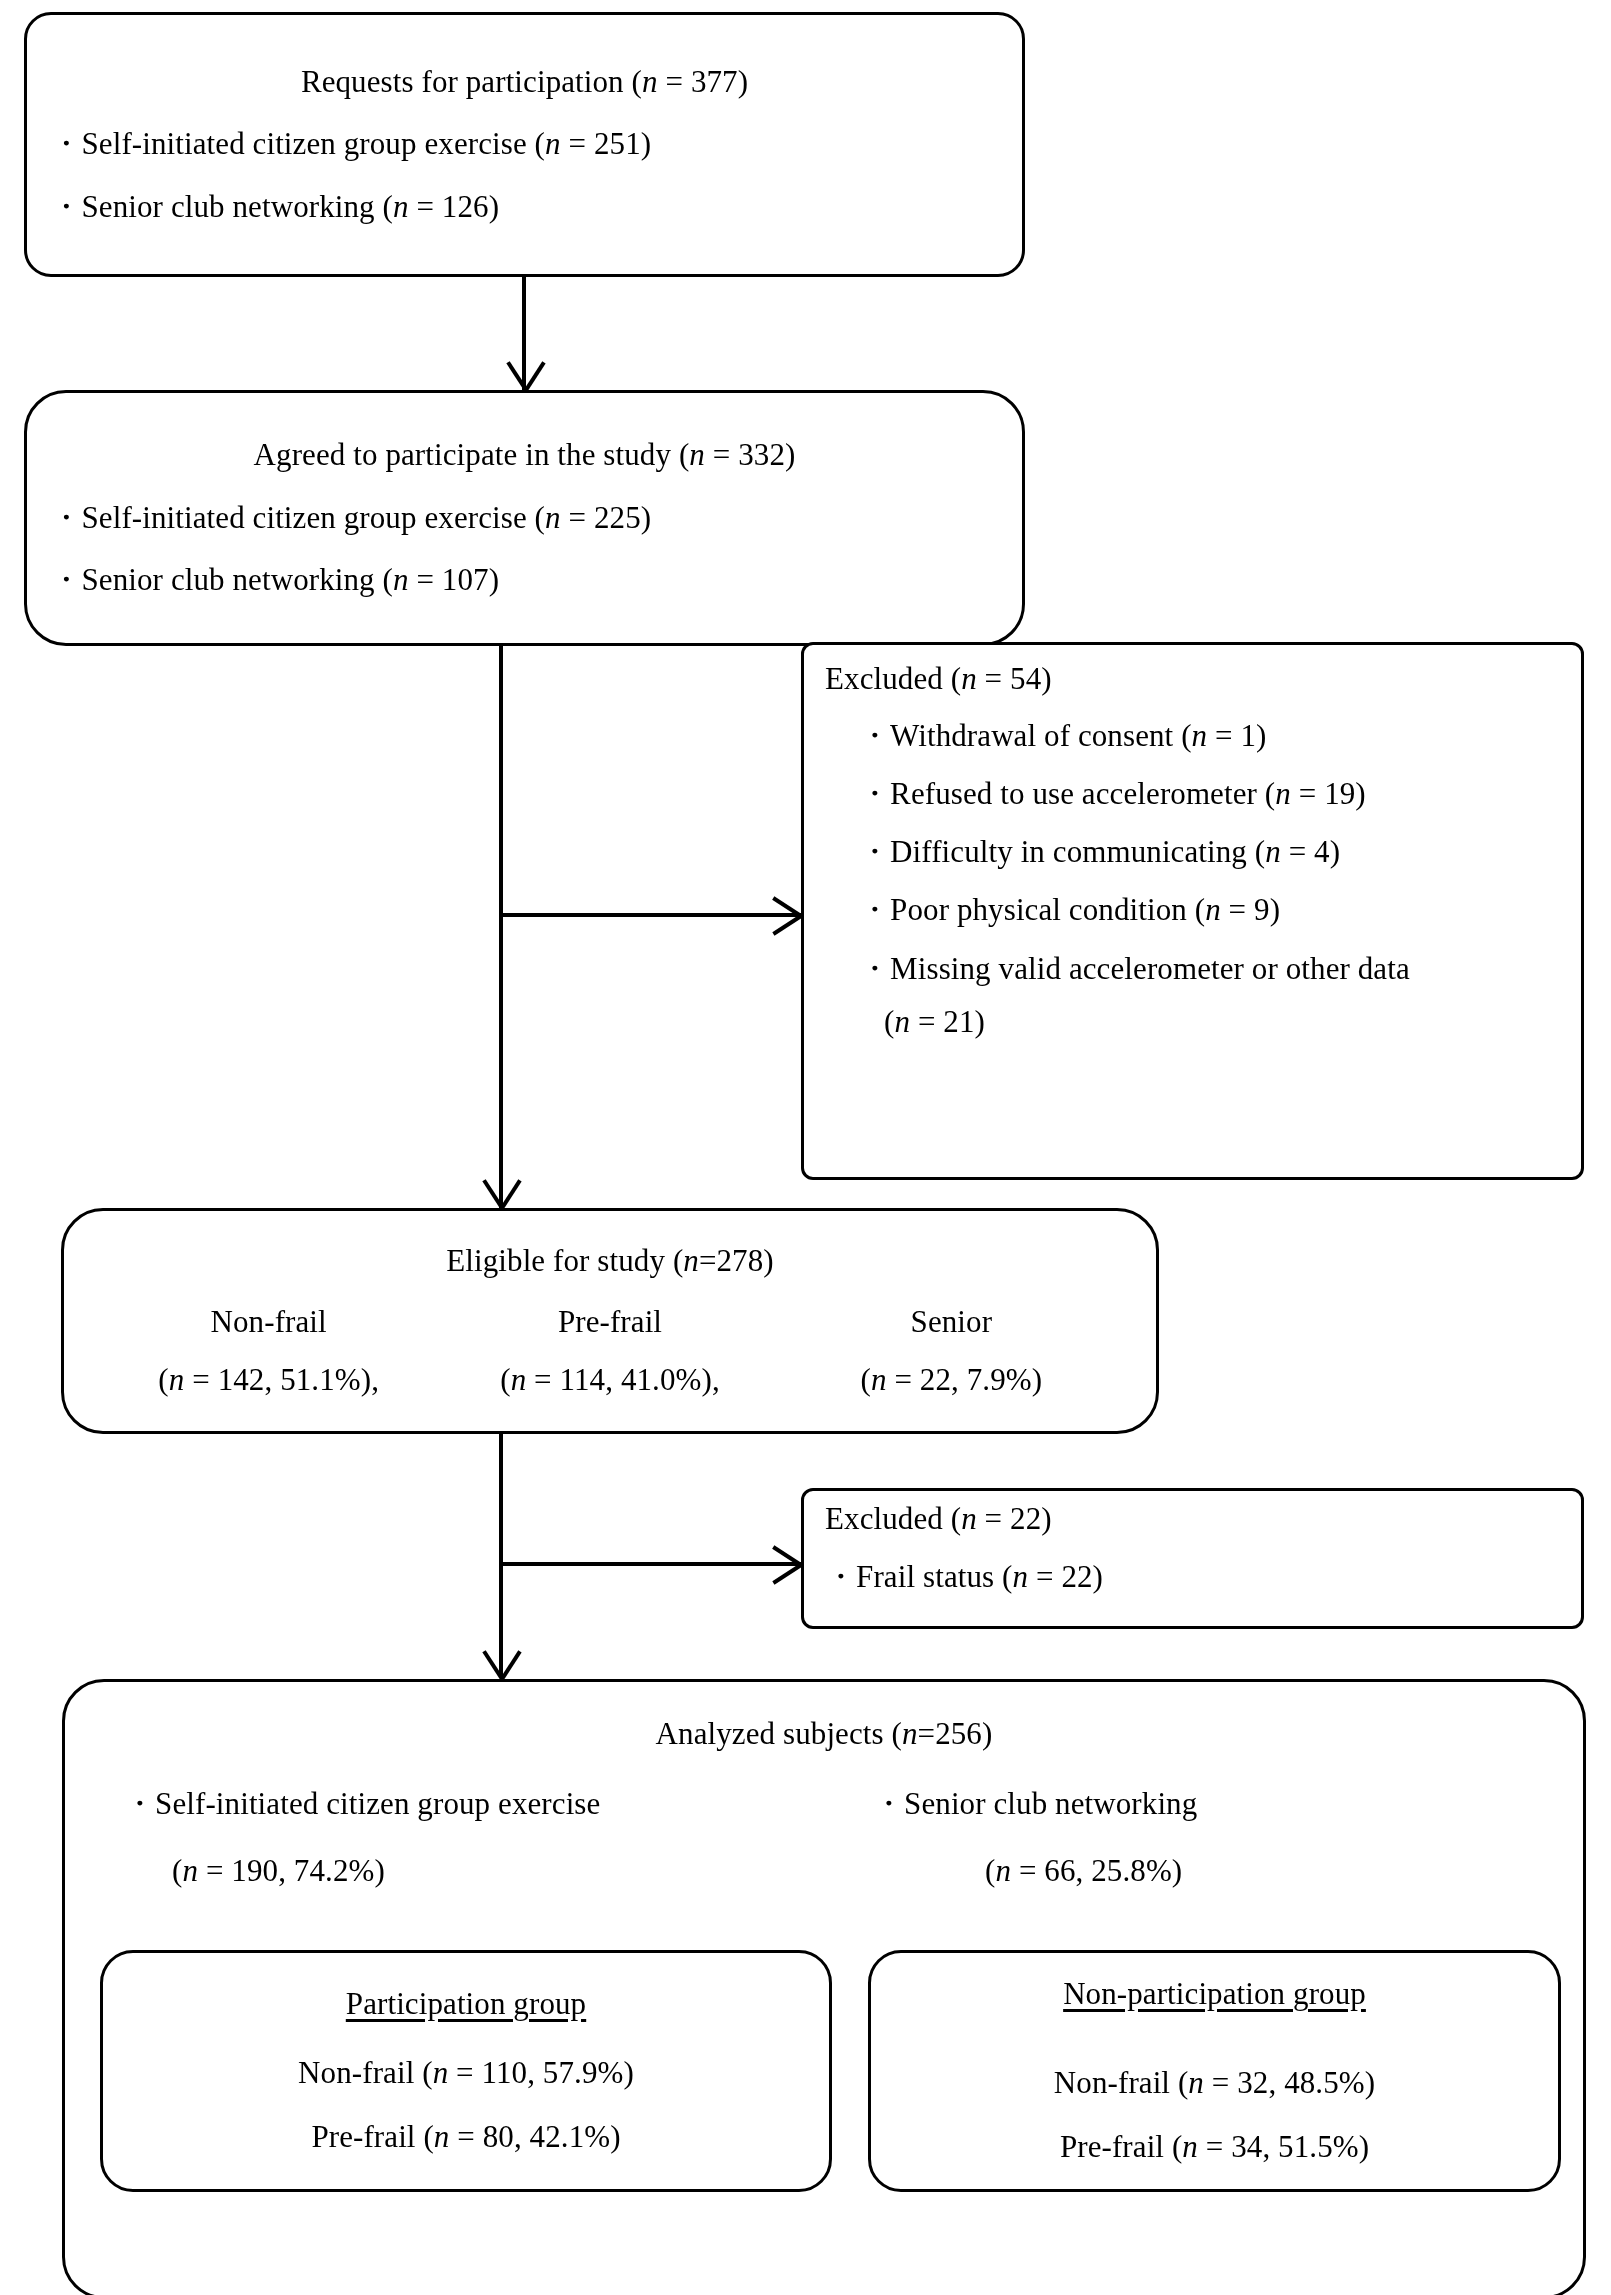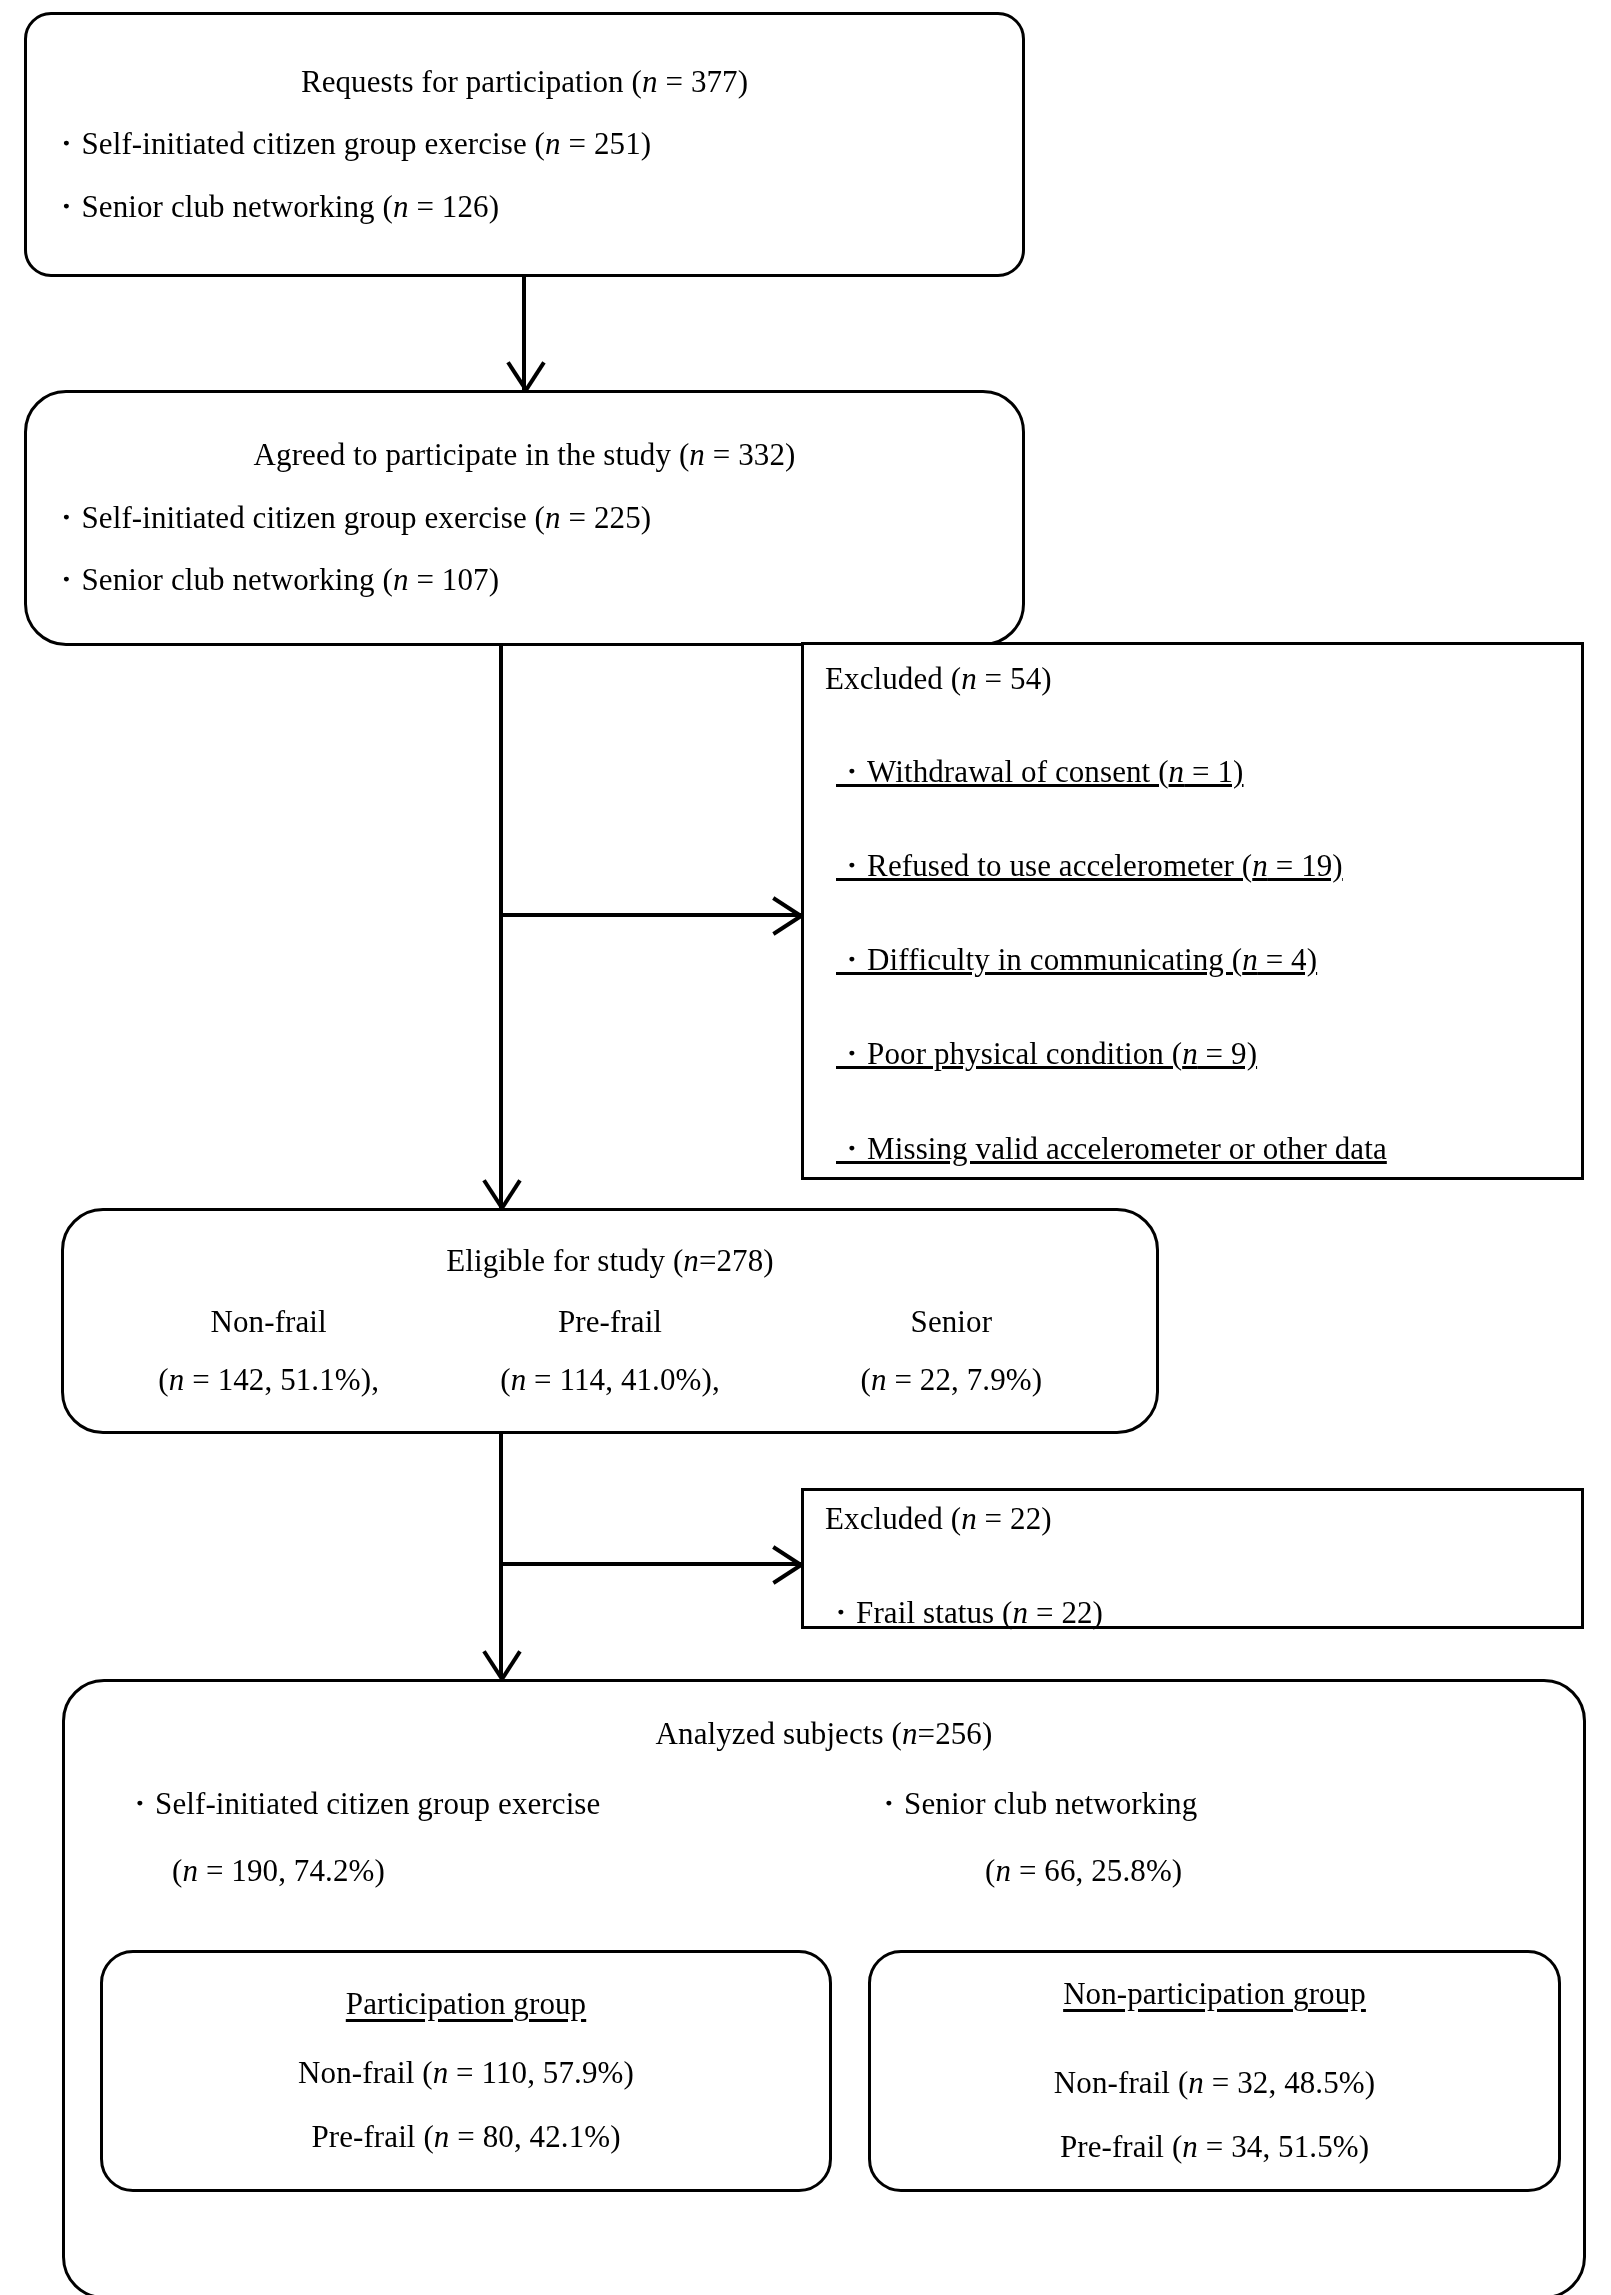--- a/index.html
+++ b/index.html
@@ -23,21 +23,21 @@
   .node {
     position: absolute;
     box-sizing: border-box;
     border: 3.7px solid #000000;
     background: #ffffff;
     display: flex;
     flex-direction: column;
     justify-content: center;
   }
   .node.rounded { border-radius: 42px; }
-  .node.square  { border-radius: 0; gap: 36px; }
+  .node.square  { border-radius: 12px; }
   .node.subbox  { border-radius: 33px; border-width: 3.7px; }
 
   
   .line {
     font-size: 31px;
     line-height: 1.05;
     white-space: nowrap;
     letter-spacing: 0.1px;
   }
   .center { text-align: center; }
@@ -92,21 +92,21 @@
   #box-agreed     { left: 24px;   top: 390px;  width: 1001px; height: 256px; padding: 0 23.4px; }
   #box-excluded-1 { left: 801px; top: 642px; width: 783px; height: 538px; padding: 18px 21px; justify-content: flex-start; }
   #box-eligible   { left: 61px;  top: 1208px; width: 1098px; height: 226px; padding: 0 21px; }
   #box-excluded-2 { left: 801px; top: 1488px; width: 783px; height: 141px; padding: 11.7px 21px; justify-content: flex-start; }
   #box-analyzed   { left: 62px;  top: 1679px; width: 1524px; height: 620px; padding: 0; justify-content: flex-start; }
   #box-participation     { position: absolute; left: 35px;  top: 268px; width: 732px; height: 242px; padding: 0 16px; }
   #box-nonparticipation  { position: absolute; left: 803px; top: 268px; width: 693px; height: 242px; padding: 0 16px; }
 
   
   .exc-title { margin-bottom: 24.5px; }
-  .exc-item  { margin-left: 11px; text-decoration: underline; }
+  .exc-item  { margin-left: 34px; }
   .exc-item + .exc-item { margin-top: 25.6px; }
   .exc-cont  { margin-left: 59px; margin-top: 21px; }
 
   
   .frail-row {
     display: flex;
     width: 100%;
     justify-content: space-around;
     padding: 0 21px;
     box-sizing: border-box;

